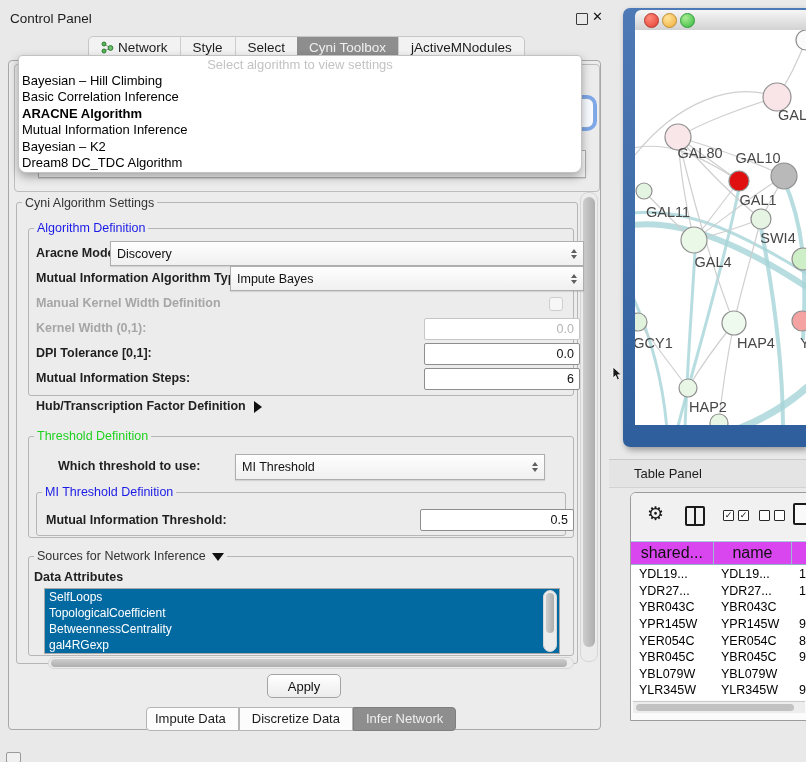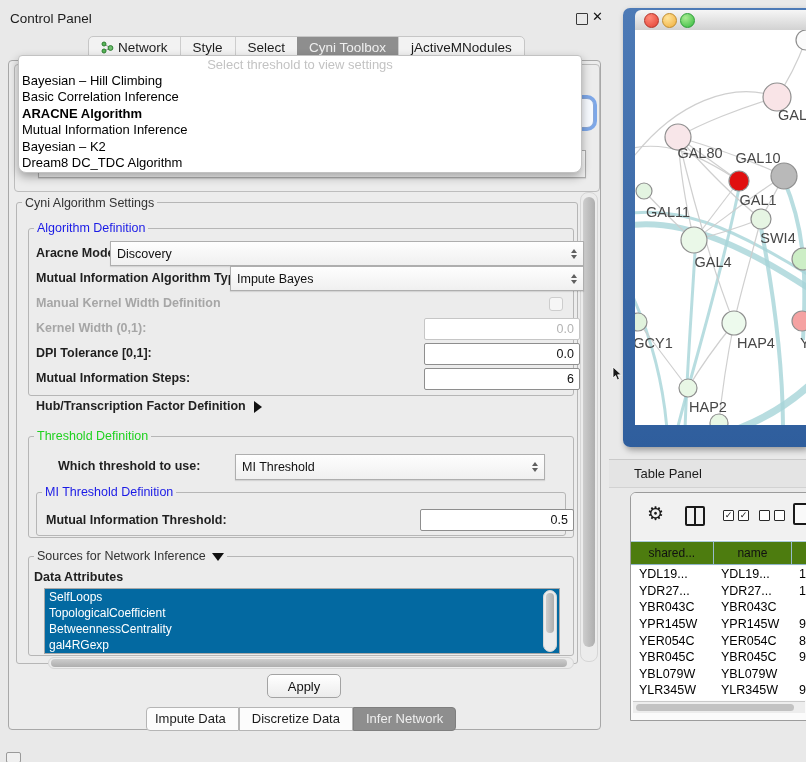--- a/index.html
+++ b/index.html
@@ -81,21 +81,21 @@
   #tp-bar{left:609px;top:459px;width:197px;height:27px;background:#e4e4e4;border-top:1px solid #cacaca;border-bottom:1px solid #d2d2d2;}
   #tp-bar span{position:absolute;left:25px;top:6px;font-size:13px;color:#1c1c1c;}
   #tp-box{left:630px;top:492px;width:176px;height:227px;background:#fbfbfb;border:1px solid #9c9c9c;border-radius:6px 0 0 0;overflow:hidden;}
   #tp-toolbar{position:absolute;left:0;top:0;width:100%;height:47px;background:#f1f1f1;}
   #ico-gear{position:absolute;left:16px;top:11px;font-size:19px;color:#1a1a1a;line-height:20px;}
   #ico-cols{position:absolute;left:54px;top:13px;width:16px;height:16px;border:2px solid #1a1a1a;border-radius:2px;}
   #ico-cols::after{content:"";position:absolute;left:7px;top:0;width:2px;height:16px;background:#1a1a1a;}
   .cbx{position:absolute;top:17px;width:9px;height:9px;border:1.5px solid #2a2a2a;border-radius:1px;background:#fff;font-size:9px;line-height:9px;text-align:center;color:#111;}
   #ico-doc{position:absolute;left:162px;top:10px;width:15px;height:18px;border:2px solid #1a1a1a;border-radius:2px;background:#f9f9f9;}
   #tp-head{position:absolute;left:0;top:48px;width:220px;height:24px;display:flex;}
-  .th{background:#4d7c0f;border-right:1px solid #98bccd;border-top:1px solid #aac9d8;border-bottom:1px solid #8fb3c6;font-size:12px;color:#111;display:flex;align-items:center;justify-content:center;}
+  .th{background:#d946ef;border-right:1px solid #98bccd;border-top:1px solid #aac9d8;border-bottom:1px solid #8fb3c6;font-size:16px;color:#111;display:flex;align-items:center;justify-content:center;}
   .th:nth-child(1){width:82px;}.th:nth-child(2){width:78px;}.th:nth-child(3){width:58px;}
   #tp-rows{position:absolute;left:0;top:73px;width:220px;height:134px;background:#fff;overflow:hidden;}
   .tp-row{display:flex;height:16.6px;align-items:center;font-size:12.5px;color:#000;}
   .td{overflow:hidden;white-space:nowrap;}
   .td.c0{width:74px;padding-left:8px;}
   .td.c1{width:72px;padding-left:8px;}
   .td.c2{width:50px;padding-left:6px;}
   #tp-hsb{position:absolute;left:2px;top:208px;width:172px;height:11px;background:#ededed;border-top:1px solid #c9c9c9;}
   #tp-hsb .thumb{position:absolute;left:3px;top:2px;width:158px;height:7px;border-radius:4px;background:#c2c2c2;}
 </style>
@@ -140,21 +140,21 @@
   <div class="abs" id="bg-combo-focus"></div>
   <div class="abs combo" id="bg-combo2">
     <span class="cb-text">gal-filtered sif default node</span>
     <span class="arr">
         <i class="up"></i>
         <i class="dn"></i>
       </span>
   </div>
 
   <div class="abs" id="dd">
-    <div id="dd-prompt">Select threshold to view settings</div>
+    <div id="dd-prompt">Select algorithm to view settings</div>
     <div id="dd-items">
         <div class="dd-item">Bayesian – Hill Climbing</div>
         <div class="dd-item">Basic Correlation Inference</div>
         <div class="dd-item hl">ARACNE Algorithm</div>
         <div class="dd-item">Mutual Information Inference</div>
         <div class="dd-item">Bayesian – K2</div>
         <div class="dd-item">Dream8 DC_TDC Algorithm</div>
       </div>
   </div>
 

